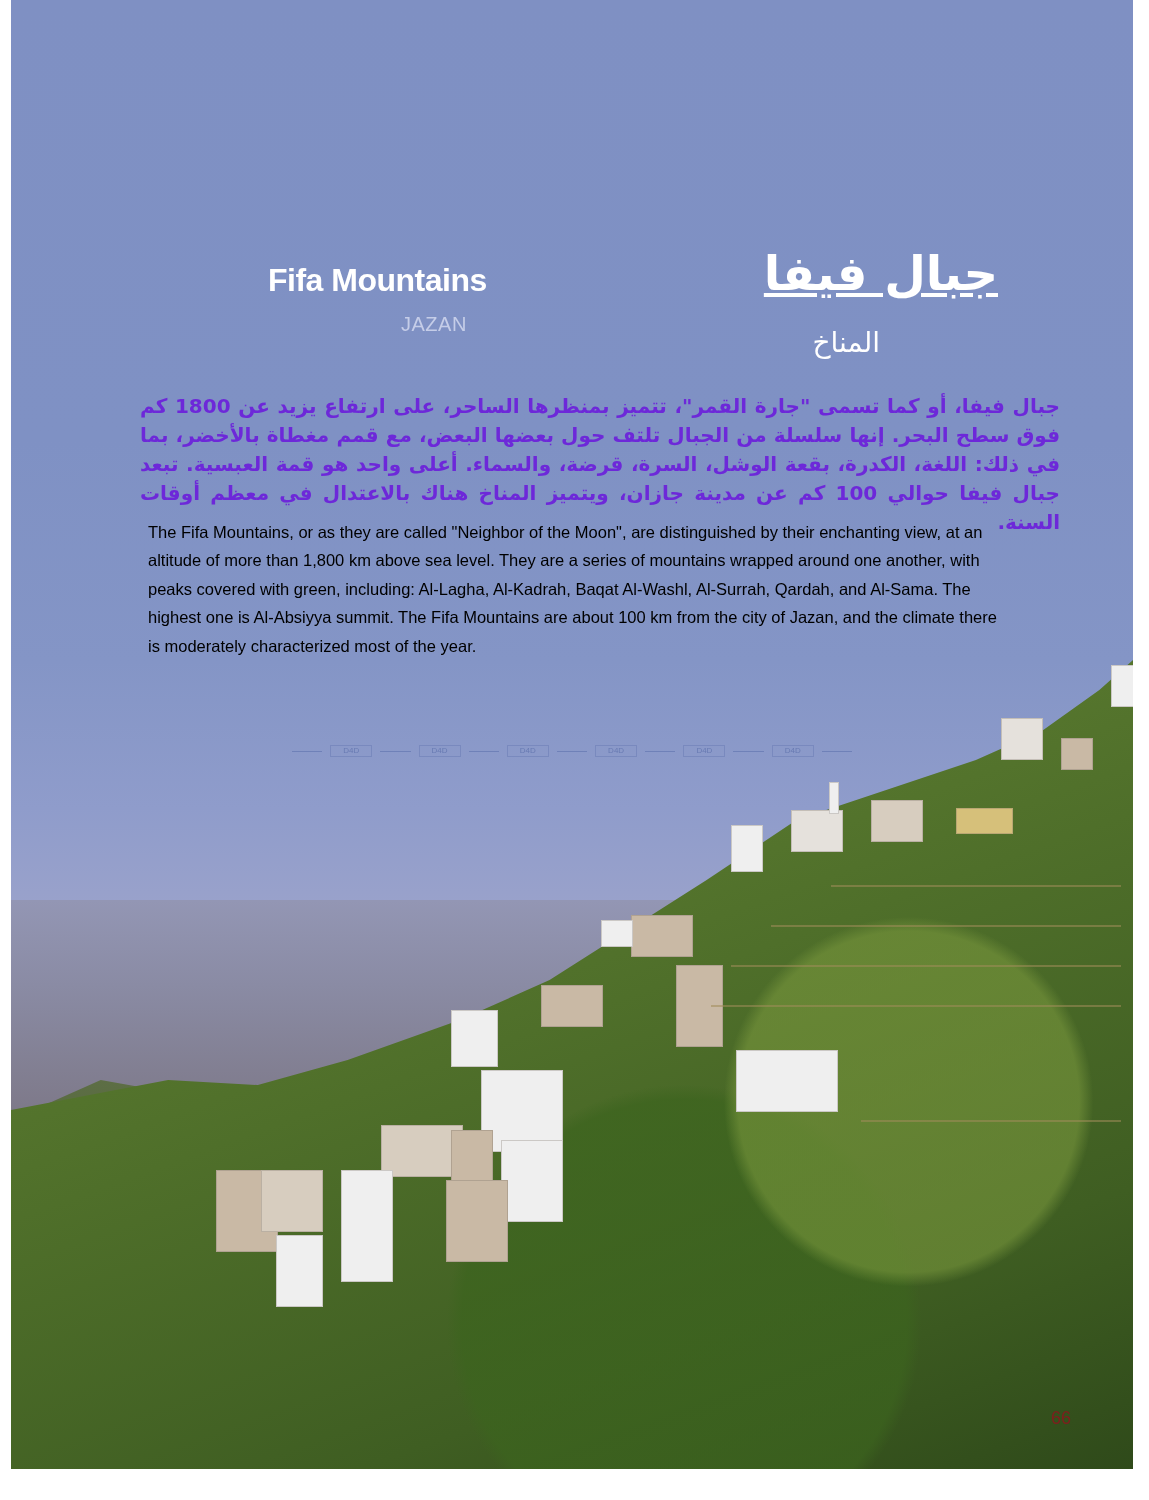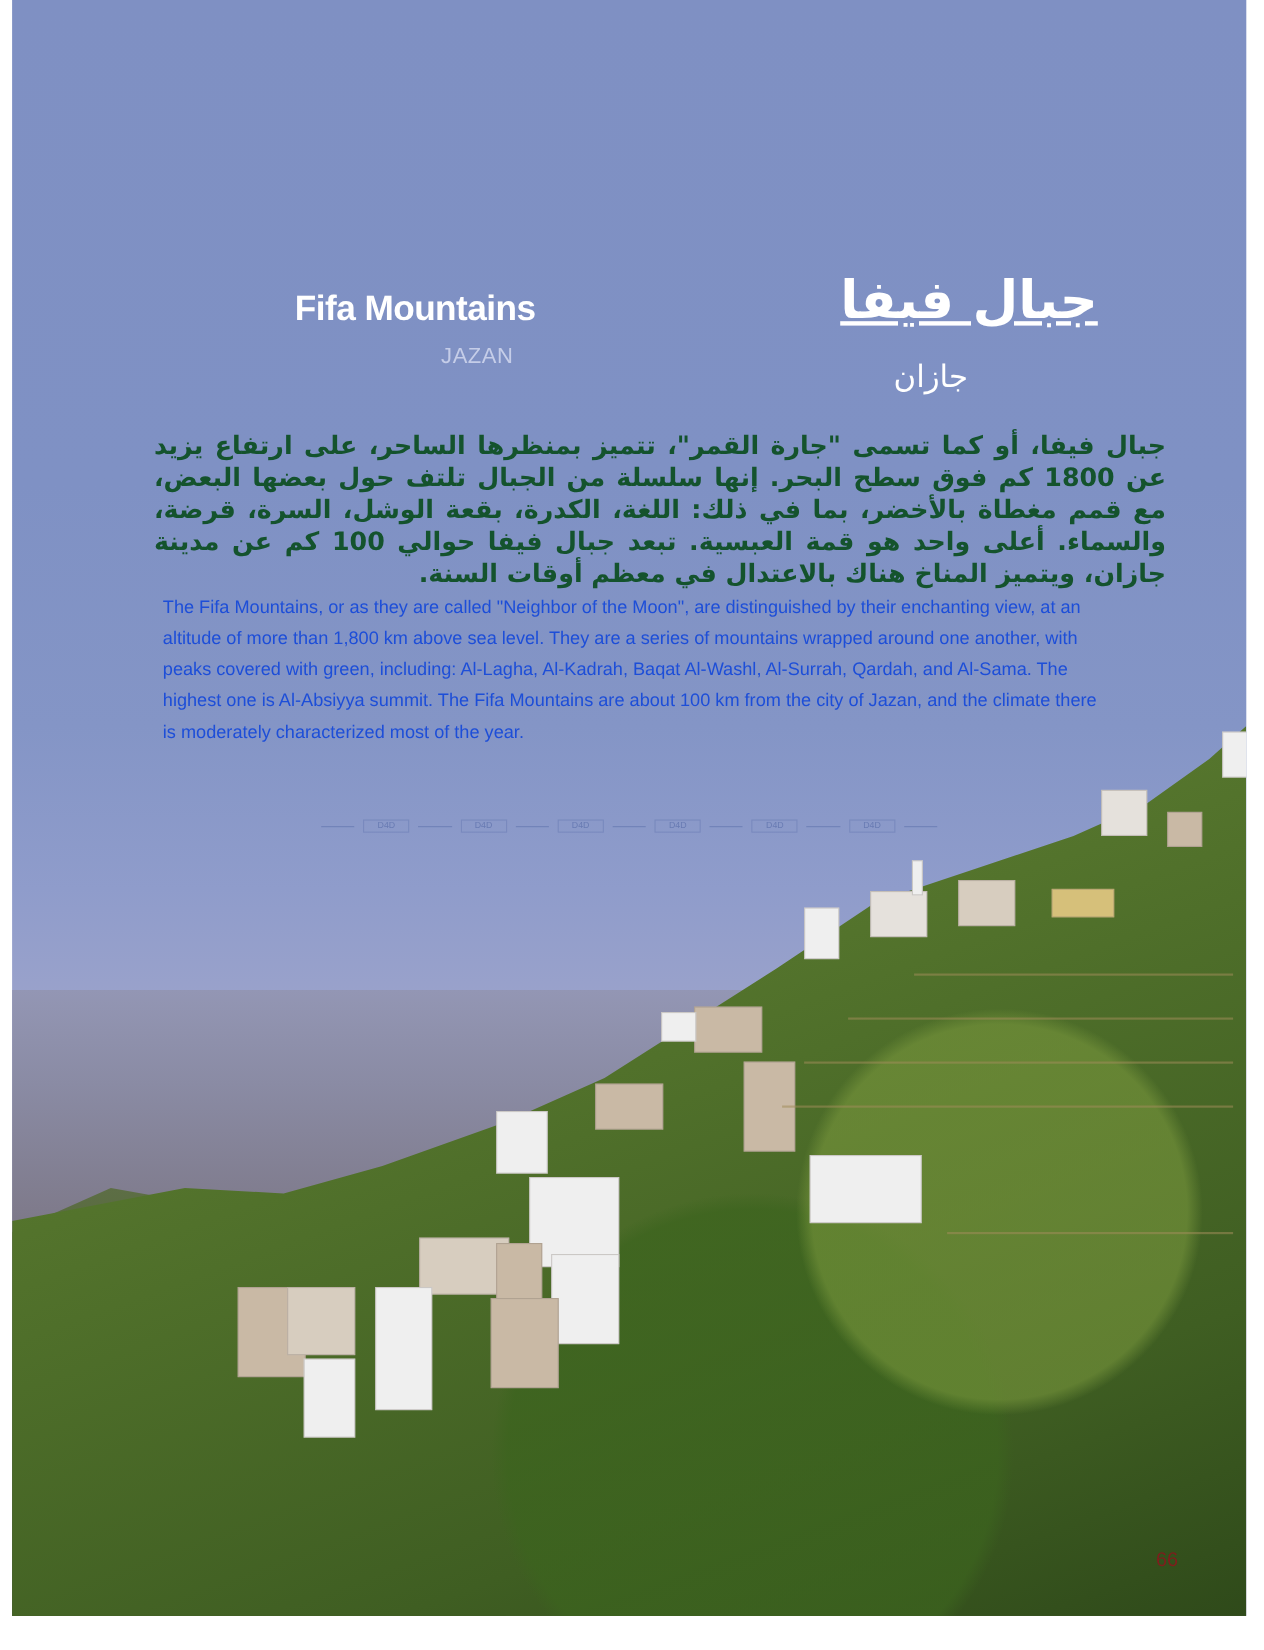--- a/index.html
+++ b/index.html
@@ -33,22 +33,22 @@
   .town.d { background:#efefef; }
   .town.y { background:#d6c07a; }
   .terrace {
     position:absolute; height:2px; background:rgba(160,140,90,0.55);
   }
 
   .title-en { position:absolute; left:268px; top:262px; color:#ffffff; font-family:Liberation Sans, sans-serif; font-weight:bold; font-size:32px; letter-spacing:-0.5px; }
   .subtitle-en { position:absolute; left:362px; top:313px; color:#c5cde8; font-family:"Liberation Sans", sans-serif; font-size:20px; letter-spacing:0.5px;margin-left:39px; }
   .title-ar { position:absolute; left:700px; top:245px; width:298px; text-align:right; direction:rtl; color:#ffffff; font-family:"DejaVu Sans", sans-serif; font-weight:bold; font-size:48px;text-decoration:underline; }
   .subtitle-ar { position:absolute; left:740px; top:326px; width:140px; text-align:right; direction:rtl; color:#ffffff; font-family:"DejaVu Sans", sans-serif; font-size:28px; }
-  .body-ar { position:absolute; left:140px; top:392px; width:920px; direction:rtl; text-align:justify; text-align-last:right; color:#14532d; font-family:"DejaVu Sans", sans-serif; font-size:23px; line-height:29px; font-weight:bold; }
-  .body-en { position:absolute; left:148px; top:538px; width:860px; color:#1d4ed8; font-family:"Liberation Sans", sans-serif; font-size:16.5px; line-height:28.4px; }
+  .body-ar { position:absolute; left:140px; top:392px; width:920px; direction:rtl; text-align:justify; text-align-last:right; color:#6d28d9; font-family:"DejaVu Sans", sans-serif; font-size:20px; line-height:29px; font-weight:bold; }
+  .body-en { position:absolute; left:148px; top:518px; width:860px; color:#000000; font-family:"Liberation Sans", sans-serif; font-size:16.5px; line-height:28.4px; }
   .divider-row { position:absolute; left:292px; top:744px; width:560px; height:14px; display:flex; align-items:center; gap:8px; }
   .divider-line { flex:1; height:1px; background:rgba(90,110,170,0.55); }
   .logo-mark { font-family:"Liberation Sans", sans-serif; font-size:8px; color:rgba(90,110,170,0.7); border:1px solid rgba(90,110,170,0.35); padding:0 12px; line-height:10px; }
   .page-number { position:absolute; left:1051px; top:1408px; color:#7f1d1d; font-family:"Liberation Sans", sans-serif; font-size:18px; }
 </style>
 </head>
 <body>
 
 <div class="page-photo">
   <div class="haze-valley"></div>
@@ -82,21 +82,21 @@
   <div class="terrace" style="left:820px;top:885px;width:290px;"></div>
   <div class="terrace" style="left:760px;top:925px;width:350px;"></div>
   <div class="terrace" style="left:720px;top:965px;width:390px;"></div>
   <div class="terrace" style="left:700px;top:1005px;width:410px;"></div>
   <div class="terrace" style="left:850px;top:1120px;width:260px;"></div>
 </div>
 
 <div class="title-en">Fifa Mountains</div>
 <div class="subtitle-en">JAZAN</div>
 <div class="title-ar">جبال فيفا</div>
-<div class="subtitle-ar">جازان</div>
+<div class="subtitle-ar">المناخ</div>
 
 <div class="body-ar">جبال فيفا، أو كما تسمى "جارة القمر"، تتميز بمنظرها الساحر، على ارتفاع يزيد عن 1800 كم فوق سطح البحر. إنها سلسلة من الجبال تلتف حول بعضها البعض، مع قمم مغطاة بالأخضر، بما في ذلك: اللغة، الكدرة، بقعة الوشل، السرة، قرضة، والسماء. أعلى واحد هو قمة العبسية. تبعد جبال فيفا حوالي 100 كم عن مدينة جازان، ويتميز المناخ هناك بالاعتدال في معظم أوقات السنة.</div>
 <div class="body-en">The Fifa Mountains, or as they are called "Neighbor of the Moon", are distinguished by their enchanting view, at an altitude of more than 1,800 km above sea level. They are a series of mountains wrapped around one another, with peaks covered with green, including: Al-Lagha, Al-Kadrah, Baqat Al-Washl, Al-Surrah, Qardah, and Al-Sama. The highest one is Al-Absiyya summit. The Fifa Mountains are about 100 km from the city of Jazan, and the climate there is moderately characterized most of the year.</div>
 
 <div class="divider-row">
   <div class="divider-line"></div>
   <span class="logo-mark">D4D</span>
   <div class="divider-line"></div>
   <span class="logo-mark">D4D</span>
   <div class="divider-line"></div>

